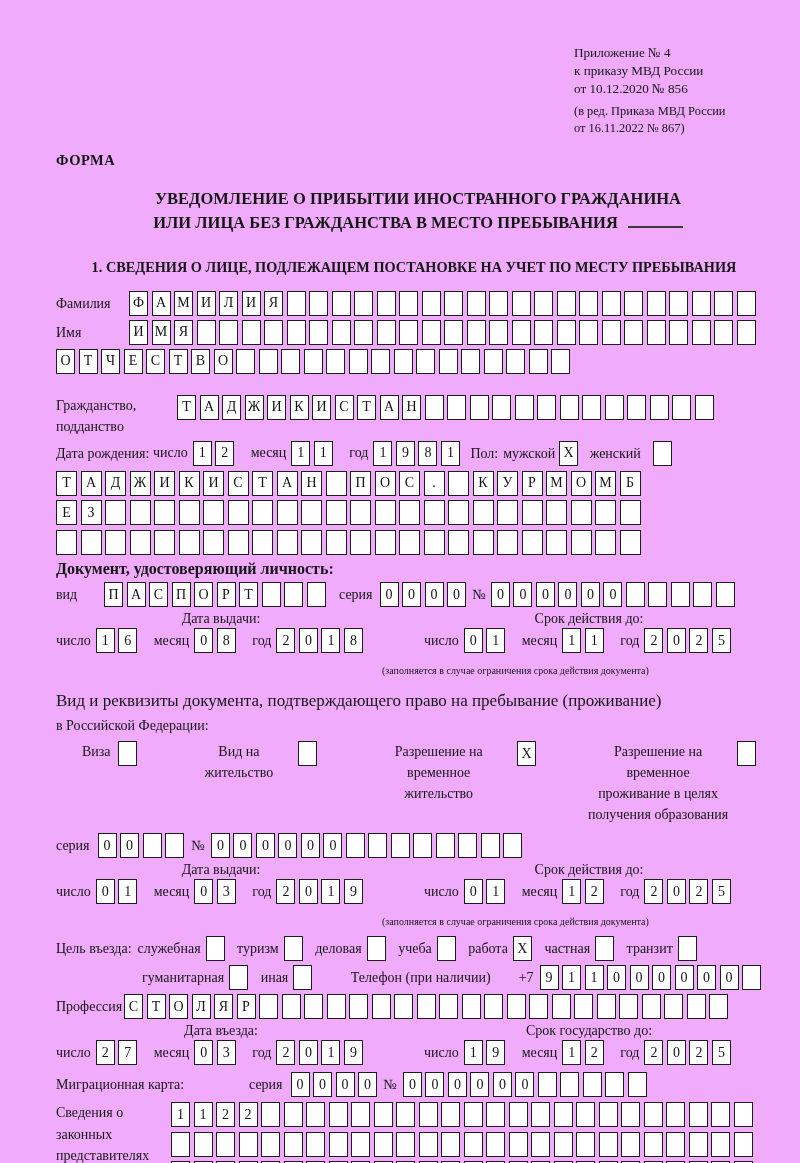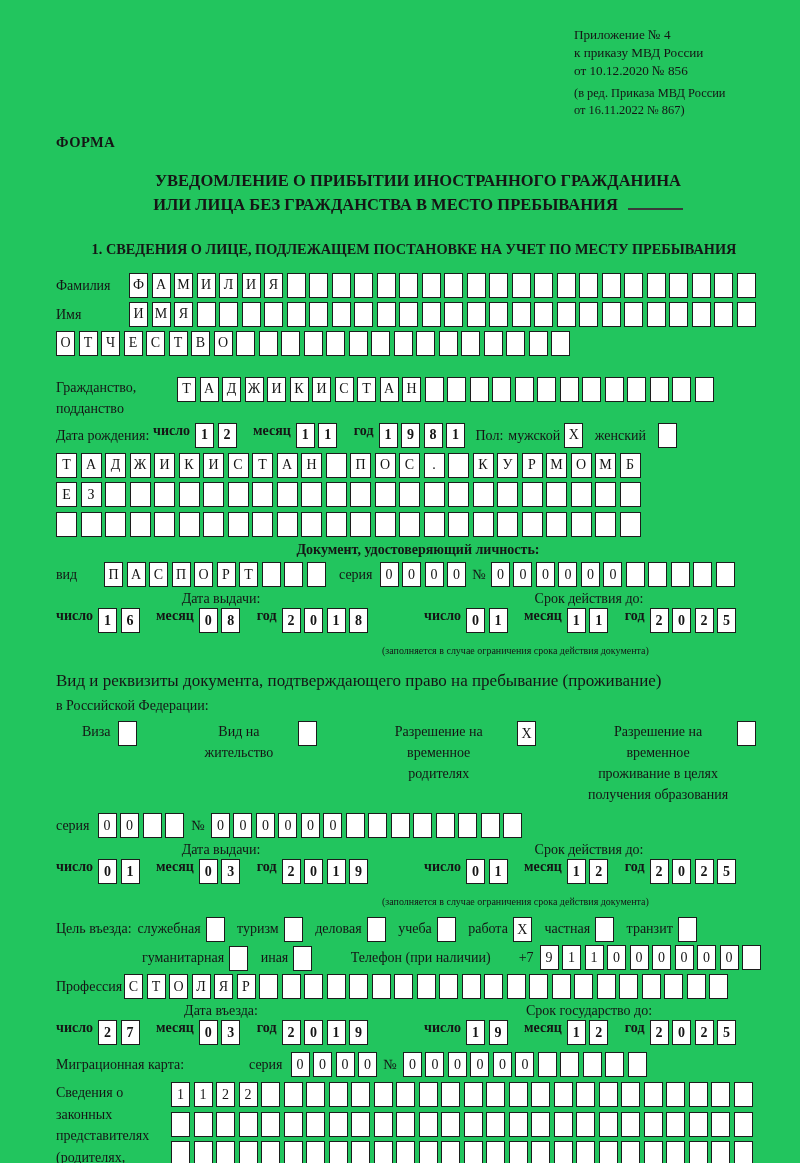--- a/index.html
+++ b/index.html
@@ -1,20 +1,20 @@
 <!DOCTYPE html>
 <html><head>
 <meta charset="utf-8">
 <style>
   html,body{margin:0;padding:0;background:#fff;}
   .page{
     width:800px;height:1163px;box-sizing:border-box;overflow:hidden;
-    background:#22c55e;color:#151515;
+    background:#f0abfc;color:#151515;
     font-family:"Liberation Serif","DejaVu Serif",serif;
-    padding:26px 20px 10px 56px;position:relative;
+    padding:44px 20px 10px 56px;position:relative;
   }
   .top-note{margin-left:518px;font-size:13.2px;line-height:1.35;}
   .top-note .sub{margin-top:6px;font-size:12.4px;}
   .forma{font-weight:bold;padding-right:20px;font-size:14.5px;margin-top:15px;letter-spacing:.5px;}
   .title{margin-top:18px;text-align:center;font-weight:bold;font-size:16.5px;line-height:1.45;}
   .title-underline{display:inline-block;width:55px;border-bottom:2px solid #3a3a3a;height:13px;margin-left:10px;}
   .sec-heading{margin-top:24px;margin-left:-8px;text-align:center;font-weight:bold;font-size:14.3px;white-space:nowrap;}
   .rows{margin-top:15px;}
   .row{display:flex;align-items:flex-start;margin-bottom:3px;}
   .lbl{font-size:14px;line-height:26px;flex:none;white-space:nowrap;}
@@ -23,37 +23,37 @@
   .box{
     display:inline-flex;align-items:center;justify-content:center;flex:none;
     width:17px;height:23px;border:1.5px solid #1c1c1c;margin-right:3.5px;
     font-size:14px;background:#fff;
   }
   .wide .box{width:19px;}
   .lbl-col{flex:none;}
   .lbl-col .lbl-line{font-size:14px;line-height:21.5px;white-space:nowrap;}
   .bp-label .lbl-line{line-height:22px;}
   .box-line{display:flex;margin-bottom:4.5px;}
-  .doc-heading{text-align:center;font-weight:bold;font-size:14px;margin:1px 0 4px 0;}
+  .doc-heading{text-align:left;font-weight:bold;font-size:16px;margin:1px 0 4px 0;}
   .dates-row{display:flex;margin-top:3px;}
   .date-group{flex:none;}
   .date-heading{width:330px;text-align:center;font-size:14px;margin-bottom:1px;}
-  .dg{display:flex;font-weight:bold;}
+  .dg{display:flex;align-items:center;}
   .dg-lbl{font-size:14px;margin-right:5px;white-space:nowrap;}
   .dg-gap{margin-left:13px;}
   .date-note{font-size:10px;margin-top:12px;margin-left:-42px;white-space:nowrap;}
   .intro{font-size:17px;line-height:25px;margin-top:12px;}
   .intro2{font-size:14px;line-height:25px;}
   .opts{margin-top:3px;}
   .opt-item{display:flex;align-items:flex-start;margin-right:21px;}
   .opt-lbl{display:inline-block;text-align:center;font-size:14px;line-height:21px;margin-left:26px;}
   .opt-line{display:block;}
   .chk-box{margin-left:7px;}
   .chkrow{display:inline-flex;align-items:flex-start;}
-  .chk-item{display:inline-flex;align-items:flex-end;margin-right:9px;}
+  .chk-item{display:inline-flex;align-items:flex-start;margin-right:9px;}
   .chk-lbl{font-size:14px;line-height:26px;margin-right:5px;white-space:nowrap;}
   .rep-note{font-size:12.5px;margin-top:12px;margin-left:48px;white-space:nowrap;}
 </style>
 </head>
 <body>
 
 <div class="page">
 
   <div class="top-note">
     <div>
@@ -403,21 +403,21 @@
         </span>
         <span class="opt-item">
           <span class="opt-lbl">
             <span class="opt-line">Вид на жительство</span>
           </span>
           <span class="box chk-box"></span>
         </span>
         <span class="opt-item">
           <span class="opt-lbl">
             <span class="opt-line">Разрешение на временное</span>
-            <span class="opt-line">родителях</span>
+            <span class="opt-line">жительство</span>
           </span>
           <span class="box chk-box">X</span>
         </span>
         <span class="opt-item">
           <span class="opt-lbl">
             <span class="opt-line">Разрешение на временное</span>
             <span class="opt-line">проживание в целях</span>
             <span class="opt-line">получения образования</span>
           </span>
           <span class="box chk-box"></span>

